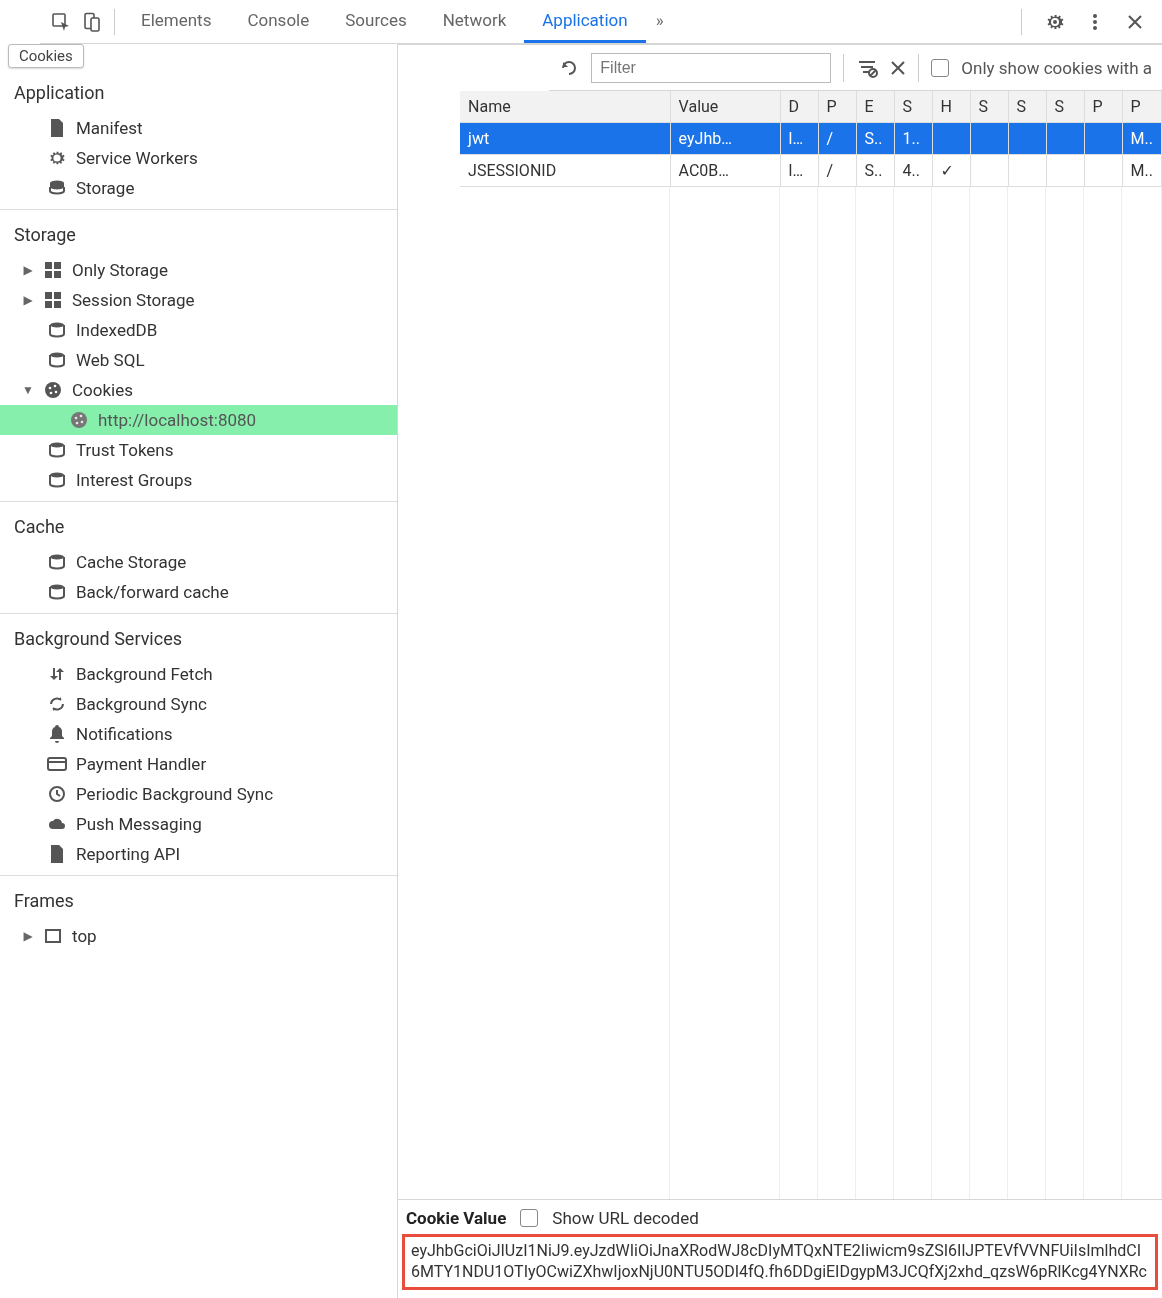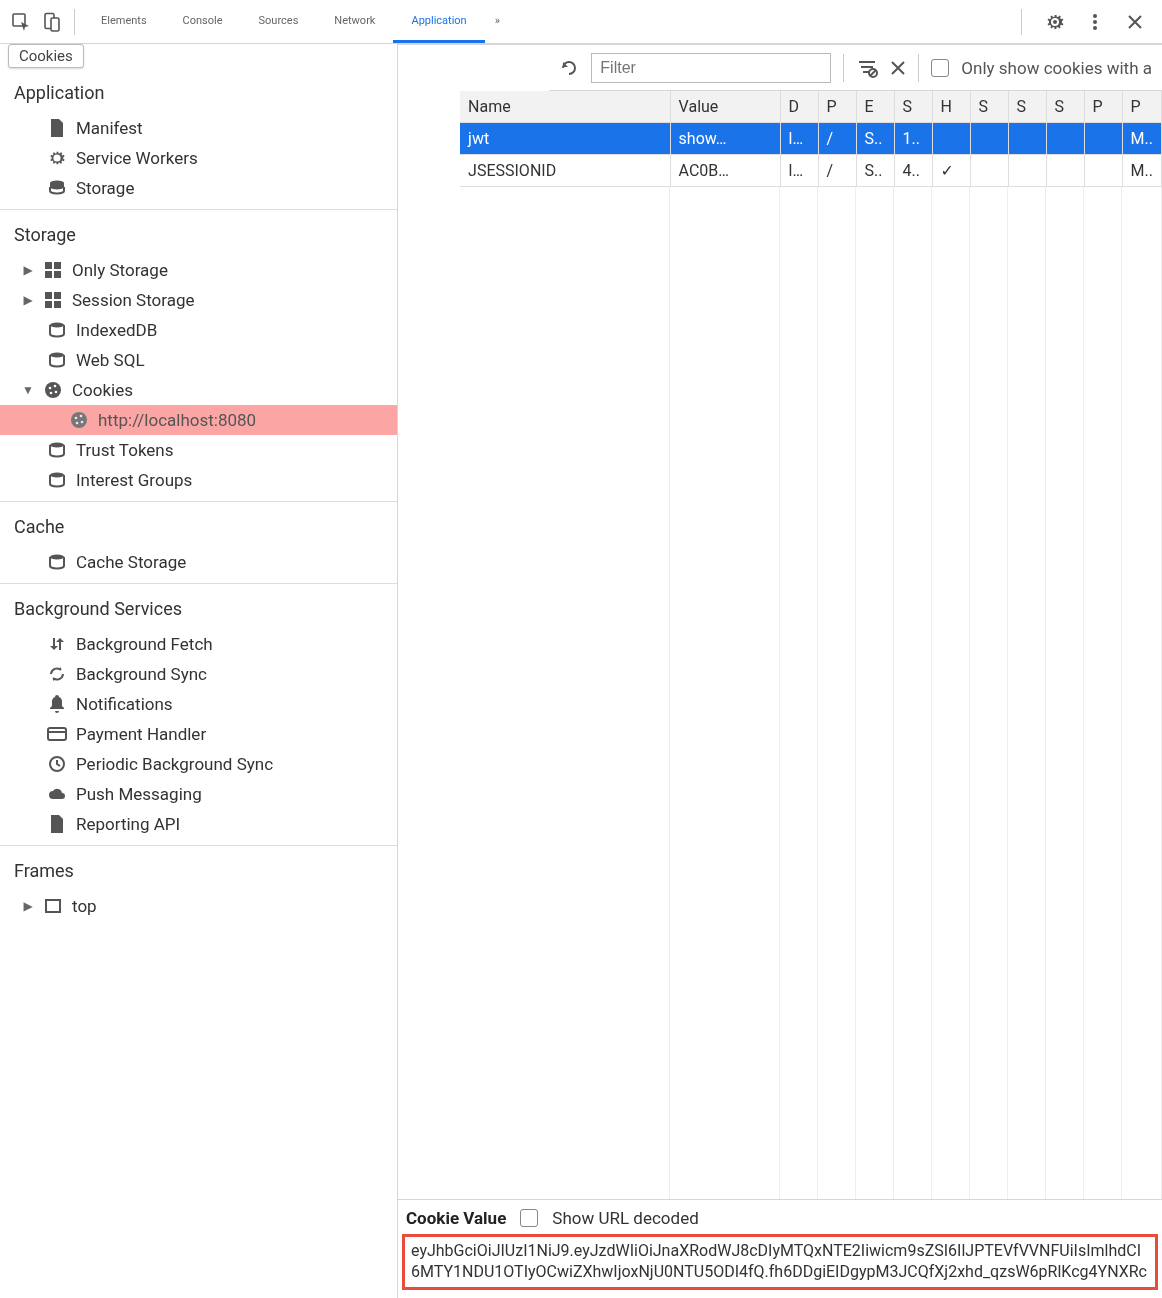--- a/index.html
+++ b/index.html
@@ -15,22 +15,23 @@
     display: flex;
     flex-direction: column;
   }
   
   .top-bar {
     display: flex;
     align-items: center;
     height: 44px;
     border-bottom: 1px solid #d6d6d6;
     padding: 0 6px;
-    font-size: 11px;
+    font-size: 17px;
     color: #666;
+    margin-left: 40px;
   }
   .top-bar .icon-btn {
     width: 30px;
     height: 30px;
     display: flex;
     align-items: center;
     justify-content: center;
     cursor: pointer;
   }
   .top-bar .vdiv {
@@ -91,21 +92,21 @@
   .section-sep { height: 1px; background: #ddd; margin: 6px 0; }
   .tree-item {
     display: flex;
     align-items: center;
     padding: 5px 0 5px 22px;
     gap: 8px;
     cursor: pointer;
   }
   .tree-item.indent1 { padding-left: 46px; align-items: center; }
   .tree-item.indent2 { padding-left: 68px; }
-  .tree-item.selected { background: #fca5a5; color: #555; }
+  .tree-item.selected { background: #86efac; color: #555; }
   .chev {
     width: 12px;
     display: inline-flex;
     justify-content: center;
     color: #666;
     font-size: 12px;
   }
   .iconwrap {
     width: 22px;
     display: inline-flex;
@@ -380,20 +381,29 @@
     <div class="section-title">Cache</div>
     <div class="tree-item indent1">
       <span class="iconwrap">
           <svg width="18" height="16" viewBox="0 0 18 16" fill="#555">
             <ellipse cx="9" cy="3" rx="7" ry="2.4"></ellipse>
             <path d="M2 3v9c0 1.3 3.1 2.4 7 2.4s7-1.1 7-2.4V3" fill="none" stroke="#555" stroke-width="2"></path>
           </svg>
         </span>
       <span>Cache Storage</span>
     </div>
+    <div class="tree-item indent1">
+      <span class="iconwrap">
+          <svg width="18" height="16" viewBox="0 0 18 16" fill="#555">
+            <ellipse cx="9" cy="3" rx="7" ry="2.4"></ellipse>
+            <path d="M2 3v9c0 1.3 3.1 2.4 7 2.4s7-1.1 7-2.4V3" fill="none" stroke="#555" stroke-width="2"></path>
+          </svg>
+        </span>
+      <span>Back/forward cache</span>
+    </div>
 
     <div class="section-sep"></div>
     <div class="section-title">Background Services</div>
     <div class="tree-item indent1">
       <span class="iconwrap">
           <svg width="18" height="18" viewBox="0 0 18 18" fill="#555">
             <path d="M5 3l0 8-3 0 4 4 4-4-3 0 0-8zM13 15l0-8 3 0-4-4-4 4 3 0 0 8z"></path>
           </svg>
         </span>
       <span>Background Fetch</span>
@@ -520,21 +530,21 @@
             <th>S</th>
             <th>S</th>
             <th>S</th>
             <th>P</th>
             <th>P</th>
           </tr>
         </thead>
         <tbody id="cookie-rows">
             <tr class="selected">
               <td>jwt</td>
-              <td>show…</td>
+              <td>eyJhb…</td>
               <td>l…</td>
               <td>/</td>
               <td>S..</td>
               <td>1..</td>
               <td></td>
               <td></td>
               <td></td>
               <td></td>
               <td></td>
               <td>M..</td>

